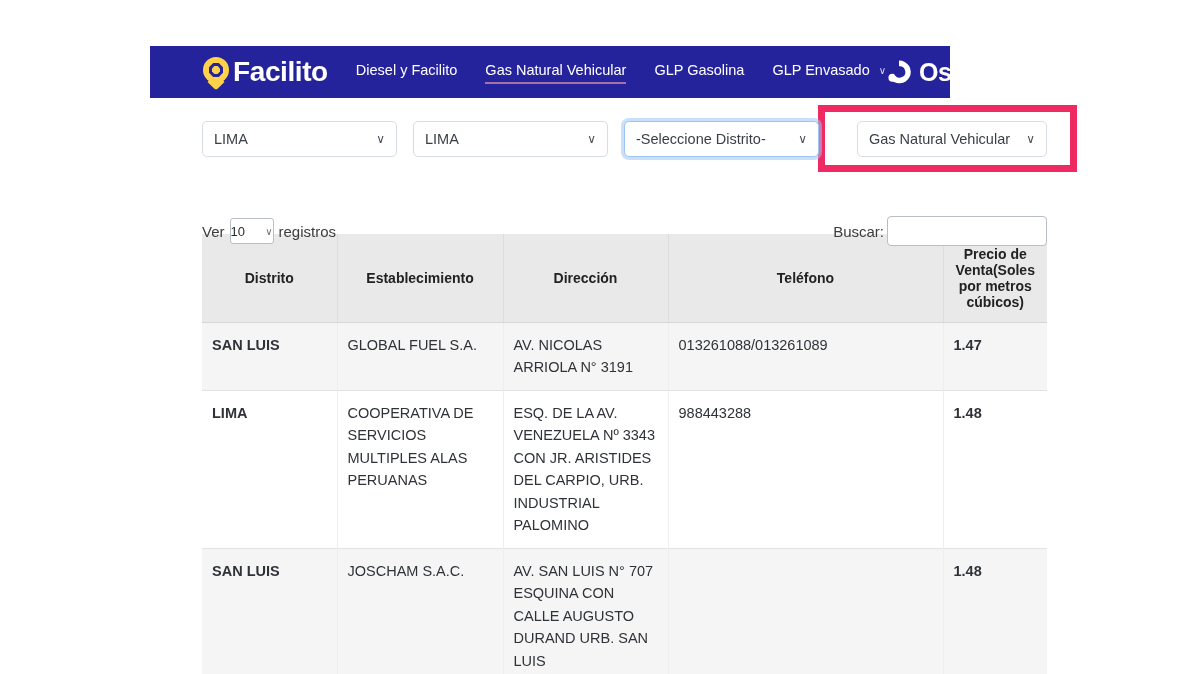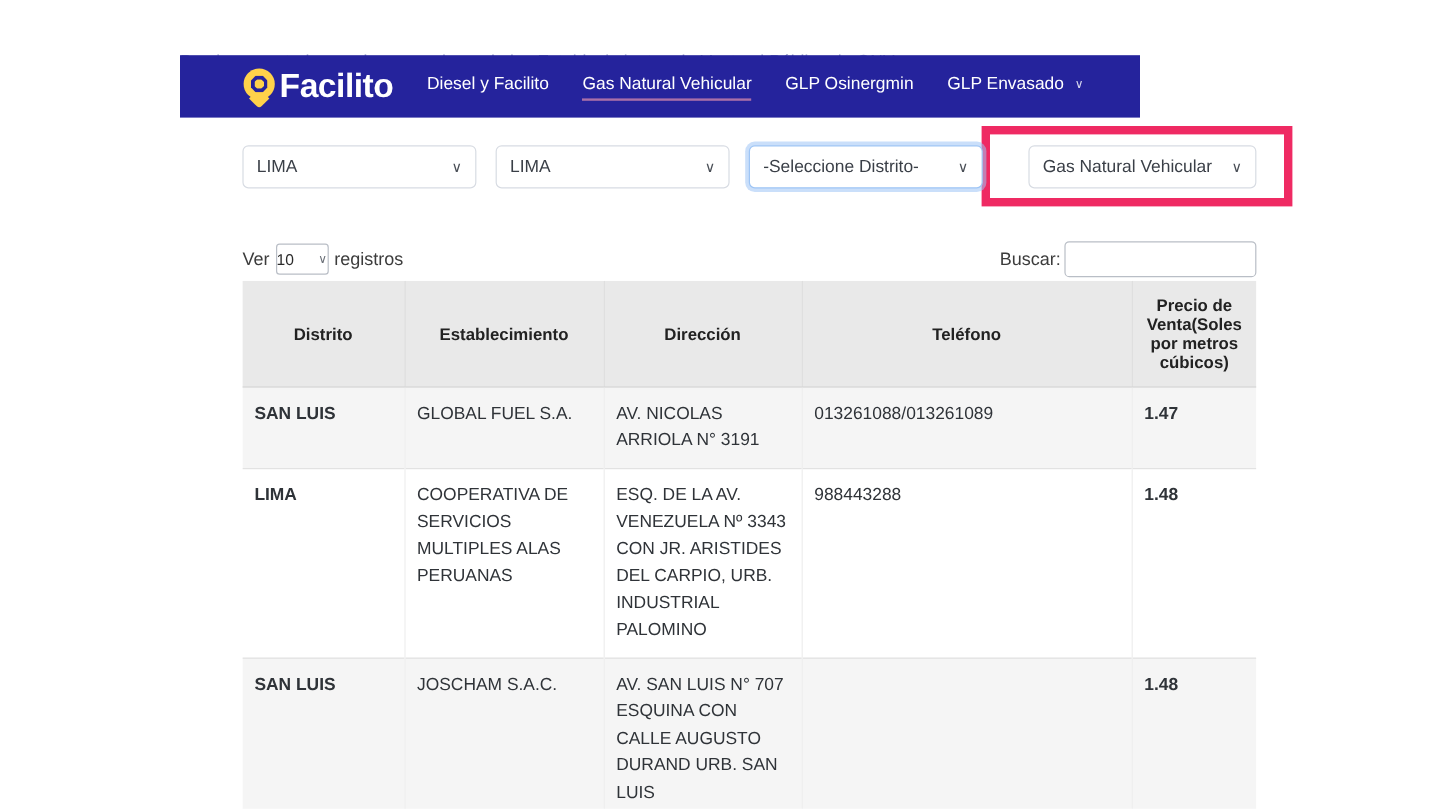--- a/index.html
+++ b/index.html
@@ -190,21 +190,21 @@
     border: 7px solid #ef2a63;
     box-sizing: border-box;
     background: #ffffff;
     z-index: 2;
   }
 
   
   .dt-top {
     position: absolute;
     left: 202px;
-    top: 201px;
+    top: 216px;
     width: 845px;
     display: flex;
     align-items: center;
     z-index: 1;
     justify-content: flex-end;
   }
   .dt-length {
     display: flex;
     align-items: center;
     font-size: 15px;
@@ -324,28 +324,36 @@
   </div>
 
   <div class="nav-links">
     <div class="nav-link">
       <span>Diesel y Facilito</span>
     </div>
     <div class="nav-link active">
       <span>Gas Natural Vehicular</span>
     </div>
     <div class="nav-link">
-      <span>GLP Osinergmin</span>
+      <span>GLP Gasolina</span>
     </div>
     <div class="nav-link">
       <span>GLP Envasado</span>
       <span class="nav-caret">∨</span>
     </div>
   </div>
 
+  <div class="osiner">
+    <svg class="osiner-mark" viewBox="0 0 32 32">
+      <path d="M16 2 A14 14 0 1 1 5 24 L11 20 A7 7 0 1 0 16 9 Z" fill="#ffffff"></path>
+      <circle cx="8" cy="23" r="5" fill="#ffffff"></circle>
+      <circle cx="16" cy="16" r="6.5" fill="#25239c"></circle>
+    </svg>
+    <span class="osiner-text">Osinergmin</span>
+  </div>
 </div>
 
 <div class="highlight-box"></div>
 
 <div class="filters">
 
   <div class="sel">
     <span class="sel-label">LIMA</span>
     <span class="chev">∨</span>
   </div>

